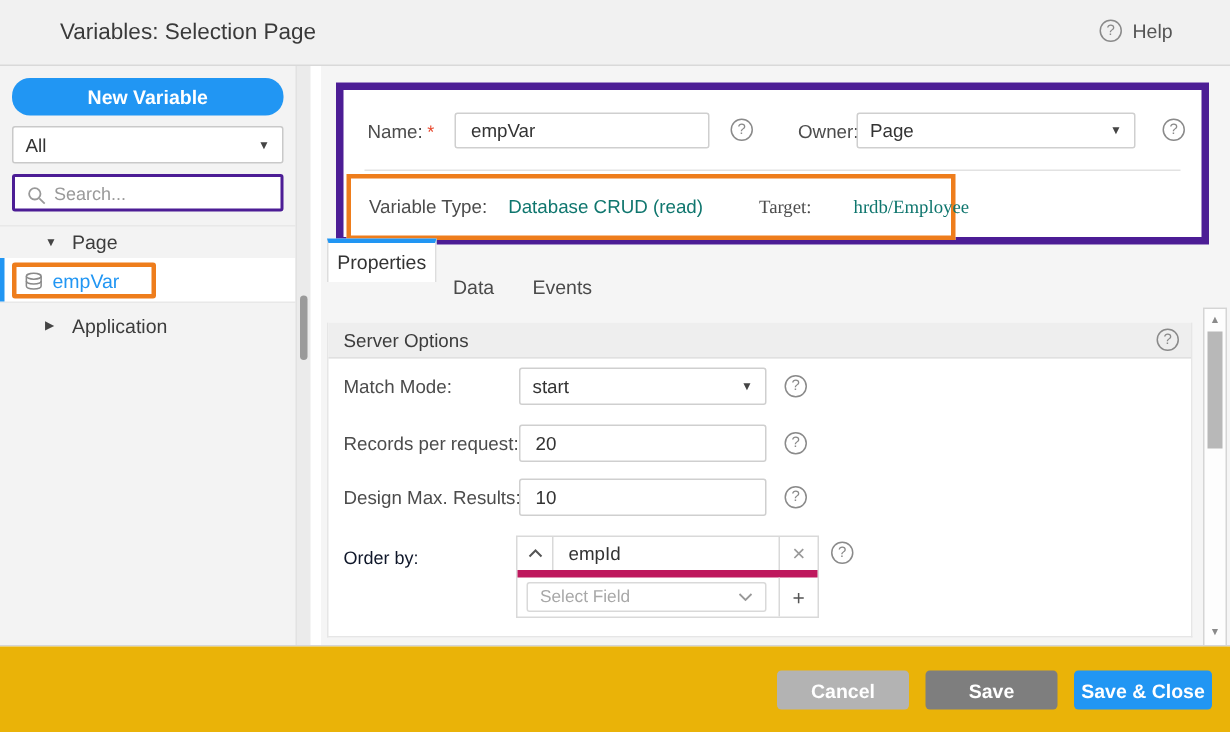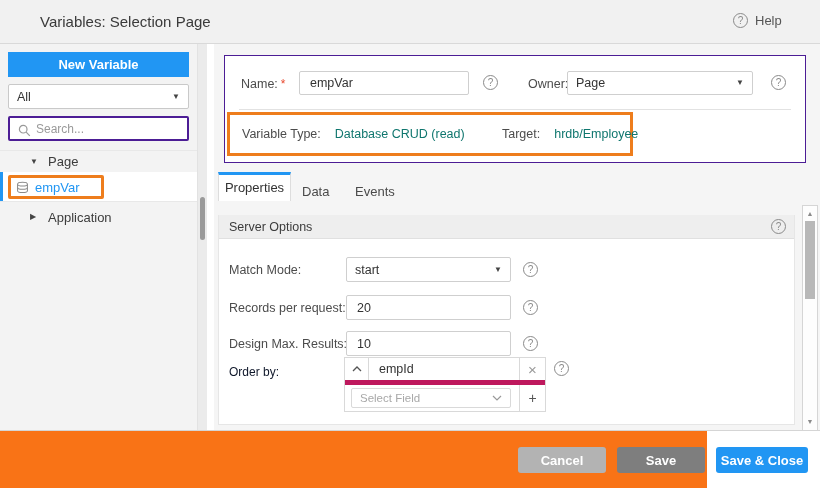--- a/index.html
+++ b/index.html
@@ -20,21 +20,21 @@
   
   .content { position:absolute; top:44px; left:0; width:820px; height:387px;
              background:#fff; border-bottom:1px solid #d5d5d5; }
   
   .sidebar { position:absolute; left:0; top:0; width:197px; height:100%; background:#f3f3f3; }
   .sb-scroll { position:absolute; left:197px; top:0; width:10px; height:100%;
                background:#ebebeb; border-left:1px solid #e2e2e2; }
   .sb-thumb { position:absolute; left:2px; top:153px; width:5px; height:43px;
               background:#9a9a9a; border-radius:3px; }
   .btn-new { position:absolute; left:8px; top:8px; width:181px; height:25px;
-             background:#2196f3; border:none; border-radius:0; color:#fff;
+             background:#2196f3; border:none; border-radius:12px; color:#fff;
              font-family:inherit; font-size:13px; font-weight:600; cursor:pointer; }
   .sb-select { position:absolute; left:8px; top:40px; width:181px; height:25px;
                background:#fff; border:1px solid #c9c9c9; border-radius:2px;
                display:flex; align-items:center; padding:0 8px; font-size:12.5px; cursor:pointer; }
   .sb-select .caret { margin-left:auto; }
   .caret { font-size:8px; color:#444; line-height:1; }
   .sb-search { position:absolute; left:8px; top:72px; width:181px; height:25px;
                background:#fff; border:2px solid #4c1d95; border-radius:2px; }
   .sb-search svg { position:absolute; left:8px; top:6px; }
   .sb-search input { position:absolute; left:0; top:0; width:100%; height:100%;
@@ -49,59 +49,59 @@
   .row-var { top:128px; height:30px; background:#fff; border-bottom:1px solid #e8e8e8; }
   .row-var .selbar { position:absolute; left:0; top:0; width:3px; height:100%; background:#2196f3; }
   .row-app { top:158px; height:30px; }
   .hl-box { position:absolute; left:8px; top:3px; width:96px; height:24px;
             border:3px solid #ee7d1c; border-radius:2px; display:flex; align-items:center;
             gap:6px; padding-left:5px; background:#fff; }
   .hl-box .vname { color:#2196f3; font-size:13px; }
   
   .main { position:absolute; left:214px; top:0; width:606px; height:100%; background:#f5f5f5; }
   .card { position:absolute; left:10px; top:11px; width:582px; height:108px;
-          background:#fff; border:1px solid #4c1d95; }
+          background:#fff; border:5px solid #4c1d95; }
   .flabel { font-size:12.5px; color:#4c4c4c; white-space:nowrap; }
   .req { color:#e8492e; margin-left:3px; font-size:12px; }
   .tinput { border:1px solid #cfcfcf; border-radius:2px; background:#fff;
             font-family:inherit; font-size:12.5px; color:#333; padding:0 10px; outline:none; }
   .fake-select { background:#fff; border:1px solid #cfcfcf; border-radius:2px;
                  display:flex; align-items:center; padding:0 8px; font-size:12.5px;
                  color:#333; cursor:pointer; }
   .fake-select .caret { margin-left:auto; }
   .card .lab-name   { position:absolute; left:16px;  top:21px; }
   .card .in-name    { position:absolute; left:74px;  top:15px; width:170px; height:24px; }
   .card .hc1        { position:absolute; left:258px; top:19px; cursor:pointer; }
   .card .lab-owner  { position:absolute; left:303px; top:21px; }
   .card .sel-owner  { position:absolute; left:342px; top:15px; width:186px; height:24px; }
   .card .hc2        { position:absolute; left:546px; top:19px; cursor:pointer; }
   .card .divider    { position:absolute; left:14px; right:14px; top:53px; border-top:1px solid #e2e2e2; }
   .vt-box { position:absolute; left:2px; top:56px; width:406px; height:44px;
             border:3px solid #ee7d1c; background:#fff; }
   .vt-inner { position:relative; width:100%; height:100%;text-align:right; }
   .vt-group1 { position:absolute; left:12px; top:0; height:100%; display:flex; align-items:center; gap:14px; }
-  .vt-group2 { position:absolute; left:272px; top:0; height:100%; display:flex; align-items:center; gap:14px; }
+  .vt-group2 { position:absolute; left:272px; top:0; height:100%; display:flex; align-items:center; gap:28px;font-family:Liberation Serif, serif; }
   .vt-value { font-size:12.5px; color:#0f766e; }
   
-  .tab-active { position:absolute; left:4px; top:128px; width:73px; height:29px;
+  .tab-active { position:absolute; left:4px; top:115px; width:73px; height:29px;
                 background:#fff; border:1px solid #ddd; border-bottom:none;
                 border-top:3px solid #2196f3; text-align:center; line-height:25px;
                 font-size:13px; color:#333; cursor:pointer; }
   .tab-plain { position:absolute; top:132px; height:29px; line-height:31px;
                font-size:13px; color:#4a4a4a; cursor:pointer; }
   .tab-data { left:88px; }
   .tab-events { left:141px; }
   
   .panel { position:absolute; left:4px; top:171px; width:577px; height:210px;
            background:#fff; border:1px solid #e6e6e6; border-top:none; }
   .sec-hd { position:absolute; left:0; top:0; width:100%; height:24px; background:#eee;
             border-bottom:1px solid #e0e0e0; }
   .sec-hd .stitle { position:absolute; left:10px; top:5px; font-size:12.5px; color:#3c3c3c; }
   .sec-hd .qcircle { position:absolute; left:552px; top:4px; cursor:pointer; }
-  .prow { position:absolute; left:0; width:100%; height:25px;margin-top:12px; }
+  .prow { position:absolute; left:0; width:100%; height:25px; }
   .prow .plabel { position:absolute; left:10px; top:6px; font-size:12.5px; color:#4c4c4c; white-space:nowrap; }
   .prow .pctrl { position:absolute; left:127px; top:0; width:165px; height:25px; }
   .prow .qcircle { position:absolute; left:304px; top:5px; cursor:pointer; }
   .r1 { top:30px; } .r2 { top:68px; } .r3 { top:104px; }
   .orderby { position:absolute; left:0; top:142px; height:56px; width:100%; }
   .orderby .plabel { position:absolute; left:10px; top:8px; font-size:12px; color:#0f172a; }
   .ob-box { position:absolute; left:125px; top:0; width:202px; height:55px;
             border:1px solid #d9d9d9; background:#fff; }
   .ob-row1 { display:flex; height:27px; border-bottom:5px solid #be185d; }
   .ob-up { width:24px; border-right:1px solid #d9d9d9; display:flex; align-items:center;
@@ -119,21 +119,21 @@
              align-items:center; justify-content:center; color:#555; font-size:14px; cursor:pointer; }
   .ob-help { position:absolute; left:335px; top:4px; cursor:pointer; }
   
   .m-scroll { position:absolute; left:588px; top:161px; width:16px; height:226px;
               background:#fdfdfd; border:1px solid #d5d5d5; }
   .m-arrow { position:absolute; left:0; width:100%; text-align:center; font-size:7px;
              color:#8a8a8a; cursor:pointer; line-height:10px; }
   .m-up { top:3px; } .m-down { bottom:3px; }
   .m-thumb { position:absolute; left:2px; top:15px; width:10px; height:78px; background:#b8b8b8; }
   
-  .footer { position:absolute; left:0; top:431px; width:707px; height:57px; background:#f97316;text-decoration:underline; }
+  .footer { position:absolute; left:0; top:431px; width:820px; height:57px; background:#eab308;text-decoration:underline; }
   .fbtn { position:absolute; top:16px; height:26px; border:none; border-radius:3px;
           color:#fff; font-family:inherit; font-size:13px; font-weight:600; cursor:pointer; }
   .btn-cancel { left:518px; width:88px; background:#b3b3b3; }
   .btn-save { left:617px; width:88px; background:#7e7e7e; }
   .btn-saveclose { left:716px; width:92px; background:#2196f3; }
 </style>
 </head>
 <body>
 
 <div class="screen">

